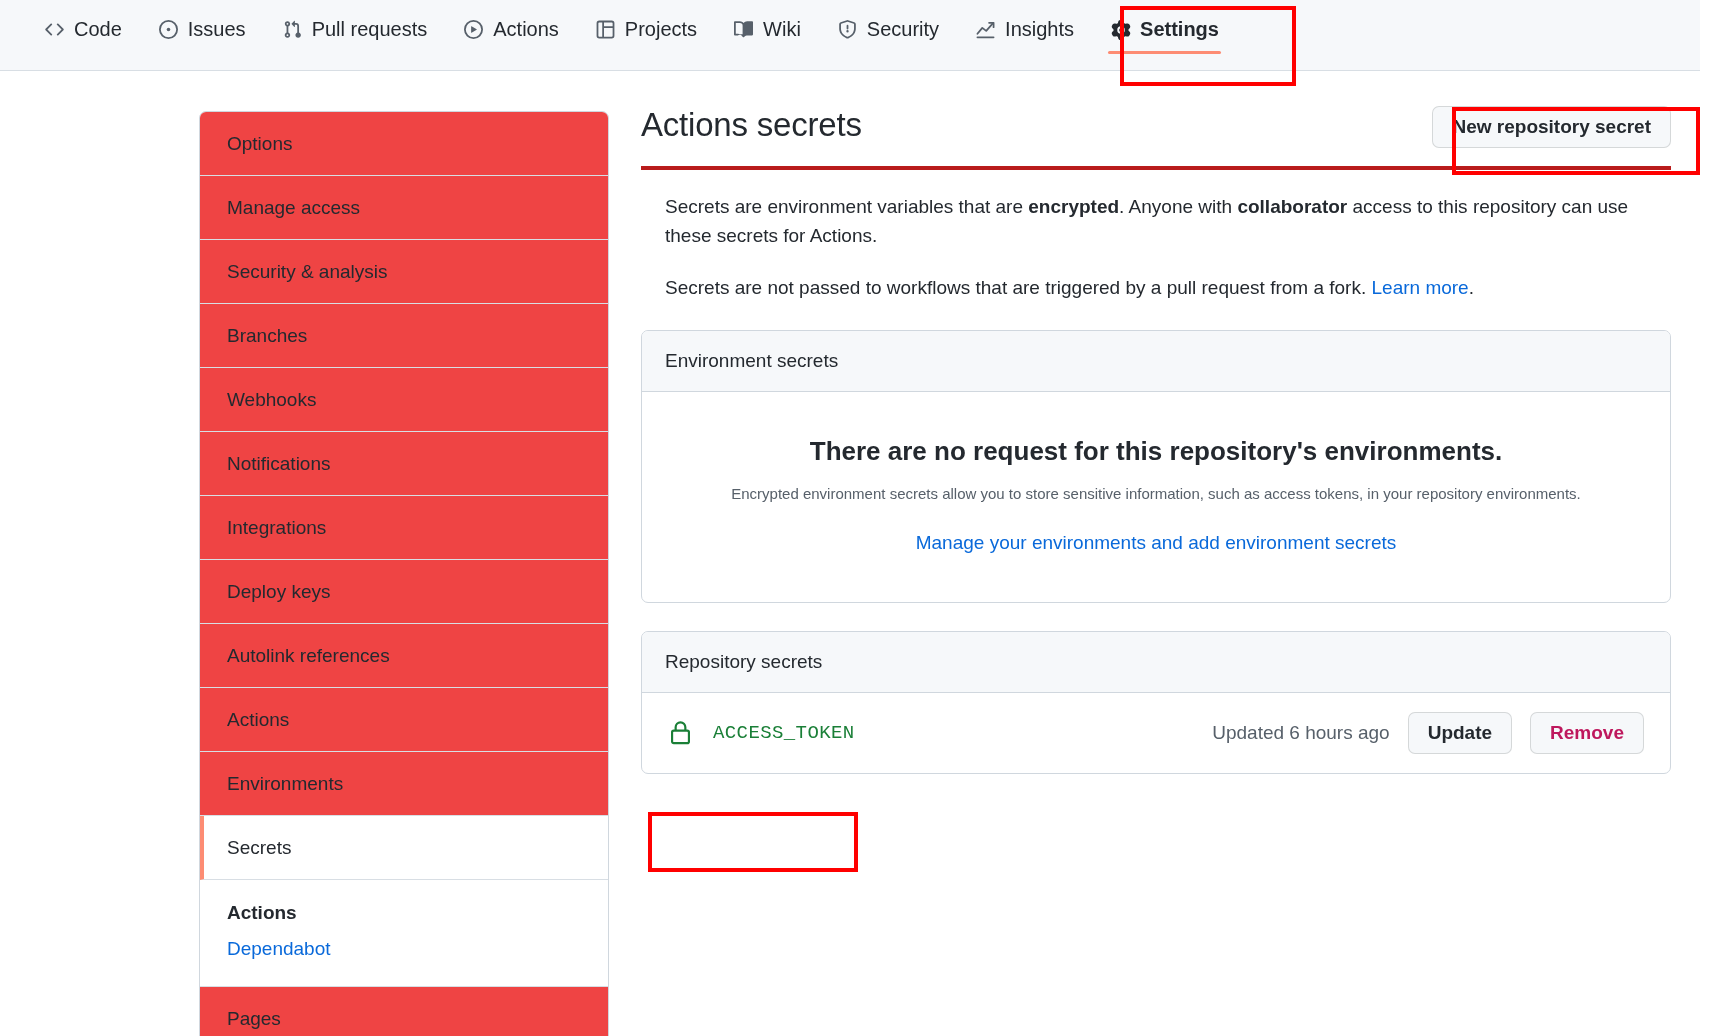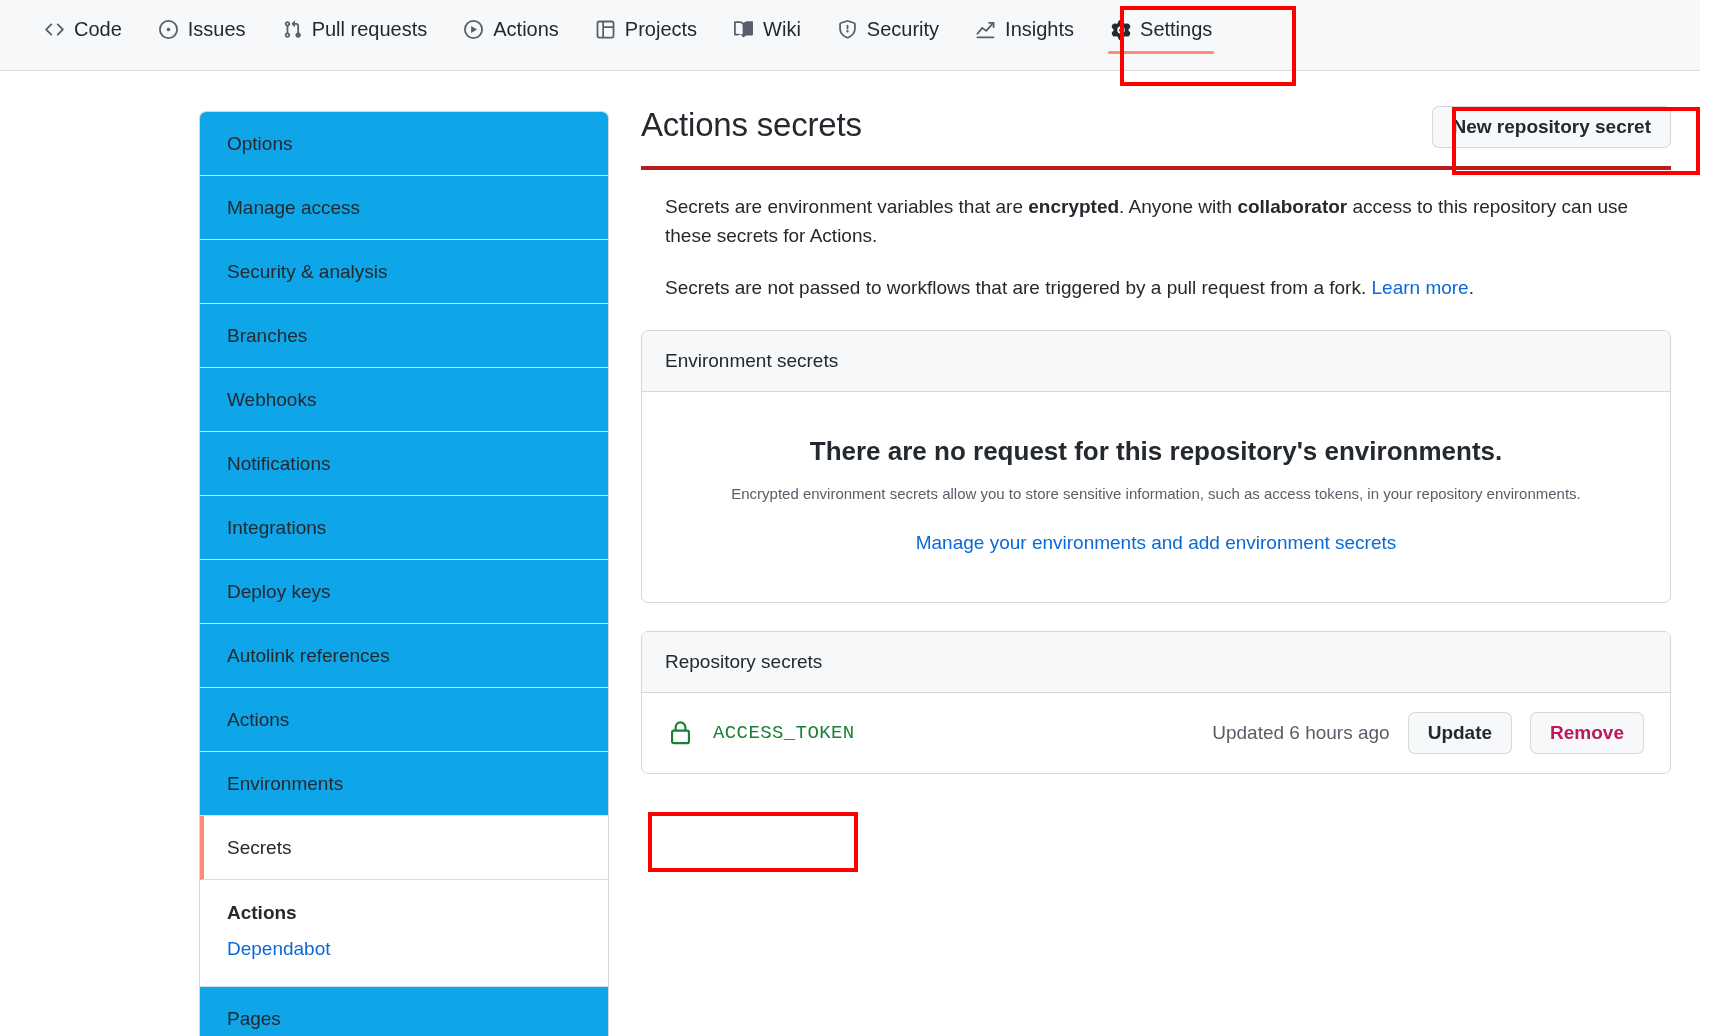--- a/index.html
+++ b/index.html
@@ -23,21 +23,21 @@
     padding-left: 26px; padding-top: 16px;
   }
   .nav-item {
     display: flex; align-items: center; gap: 9px;
     padding: 2px 18px 22px 18px;
     font-size: 20px; color: #24292f;
     white-space: nowrap;
     position: relative;
     cursor: pointer;
   }
-  .nav-item.active { font-weight: normal; }
+  .nav-item.active { font-weight: bold; }
   .nav-item.active::after {
     content: ""; position: absolute;
     left: 16px; right: 16px; bottom: 9px;
     height: 3px; background: #fd8c73; border-radius: 6px;
   }
   .nav-icon { display: inline-flex; align-items: center; justify-content: center;
               width: 21px; height: 21px; color: #57606a; flex: none; }
   .nav-icon svg { display: block; }
 
   
@@ -47,21 +47,21 @@
     border: 1px solid #d0d7de;
     border-radius: 7px;
     background: #f6f8fa;
     overflow: hidden;
   }
   .side-item {
     height: 64px; display: flex; align-items: center;
     padding-left: 27px;
     font-size: 19px; color: #24292f;
     border-bottom: 1px solid #d8dee4;
-    background: #0ea5e9;
+    background: #ef4444;
     cursor: pointer;
     position: relative;
   }
   .side-item.selected {
     background: #ffffff;
     border-left: 4px solid #fd8c73;
     padding-left: 23px;
   }
   .side-group {
     background: #ffffff;

